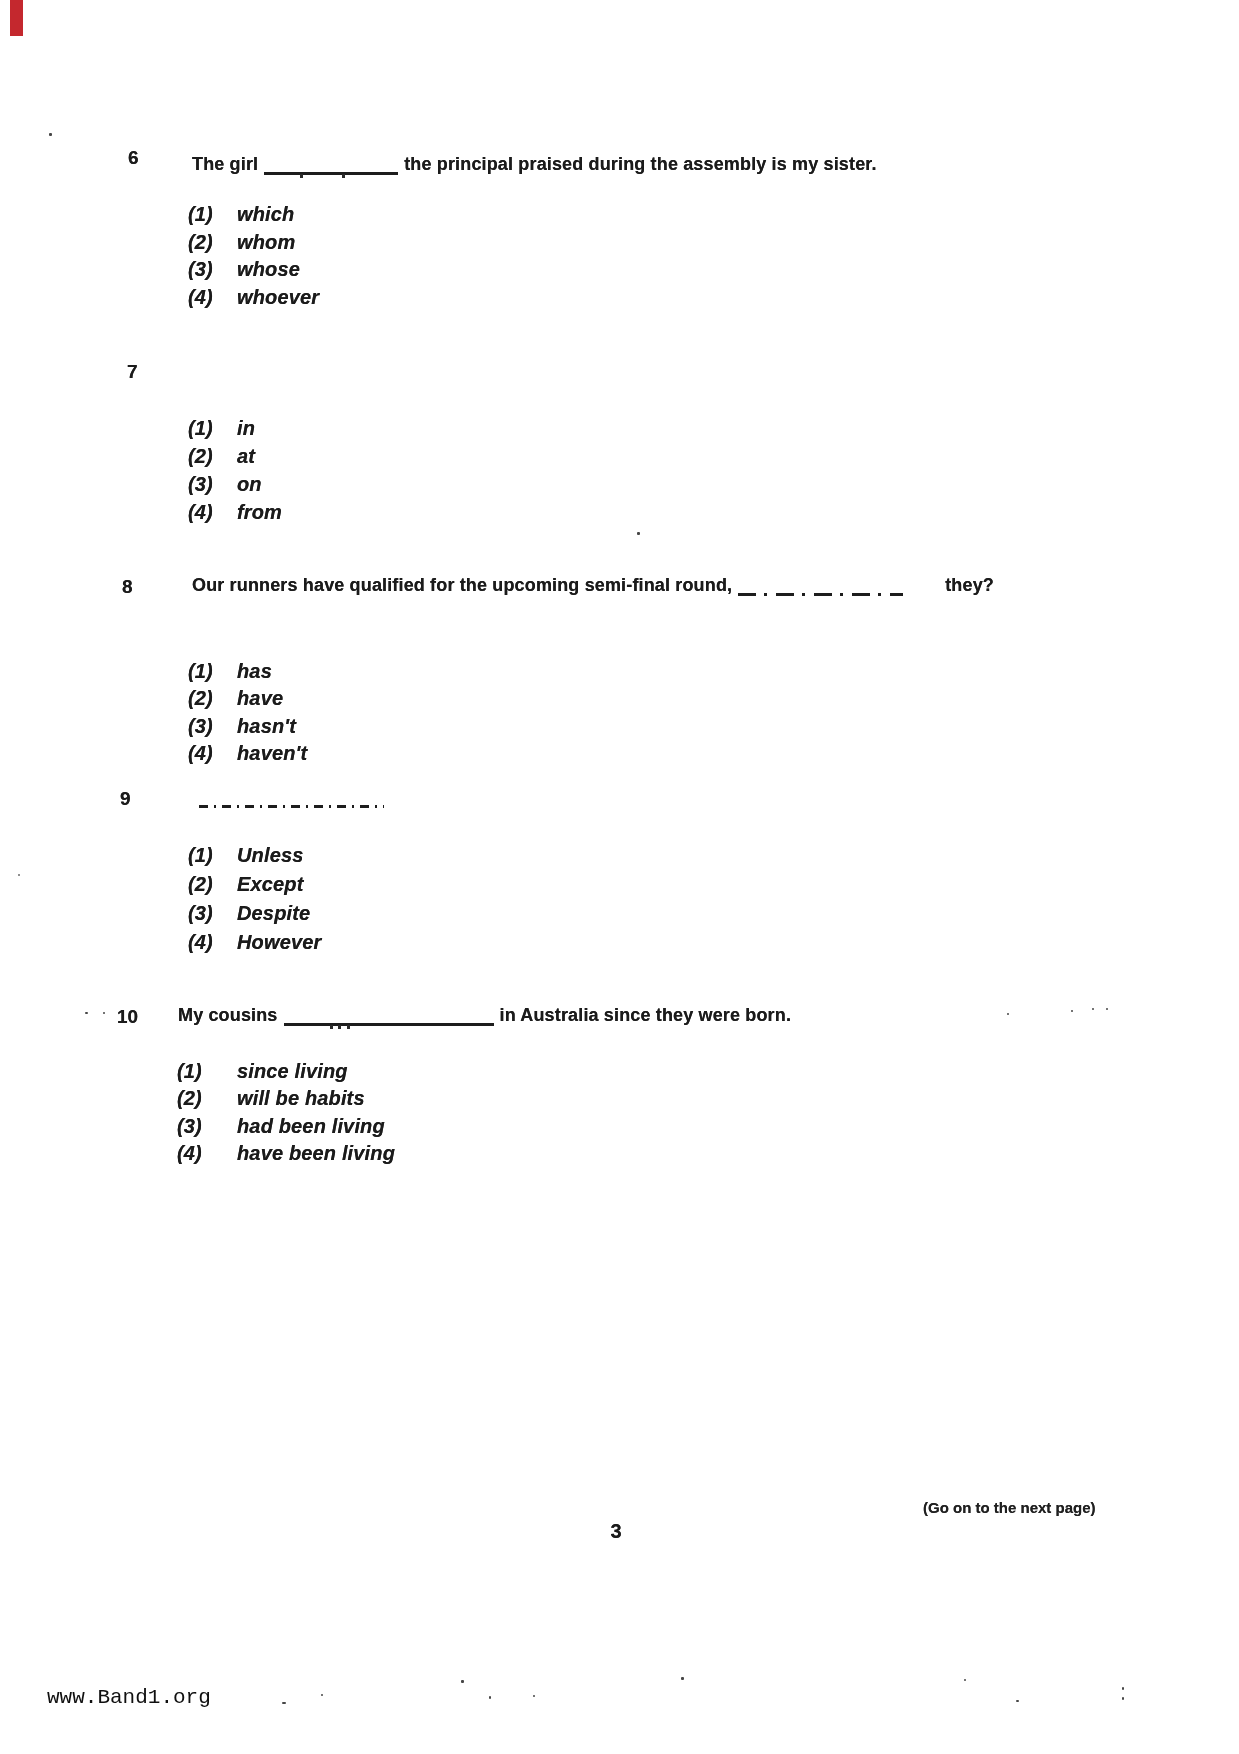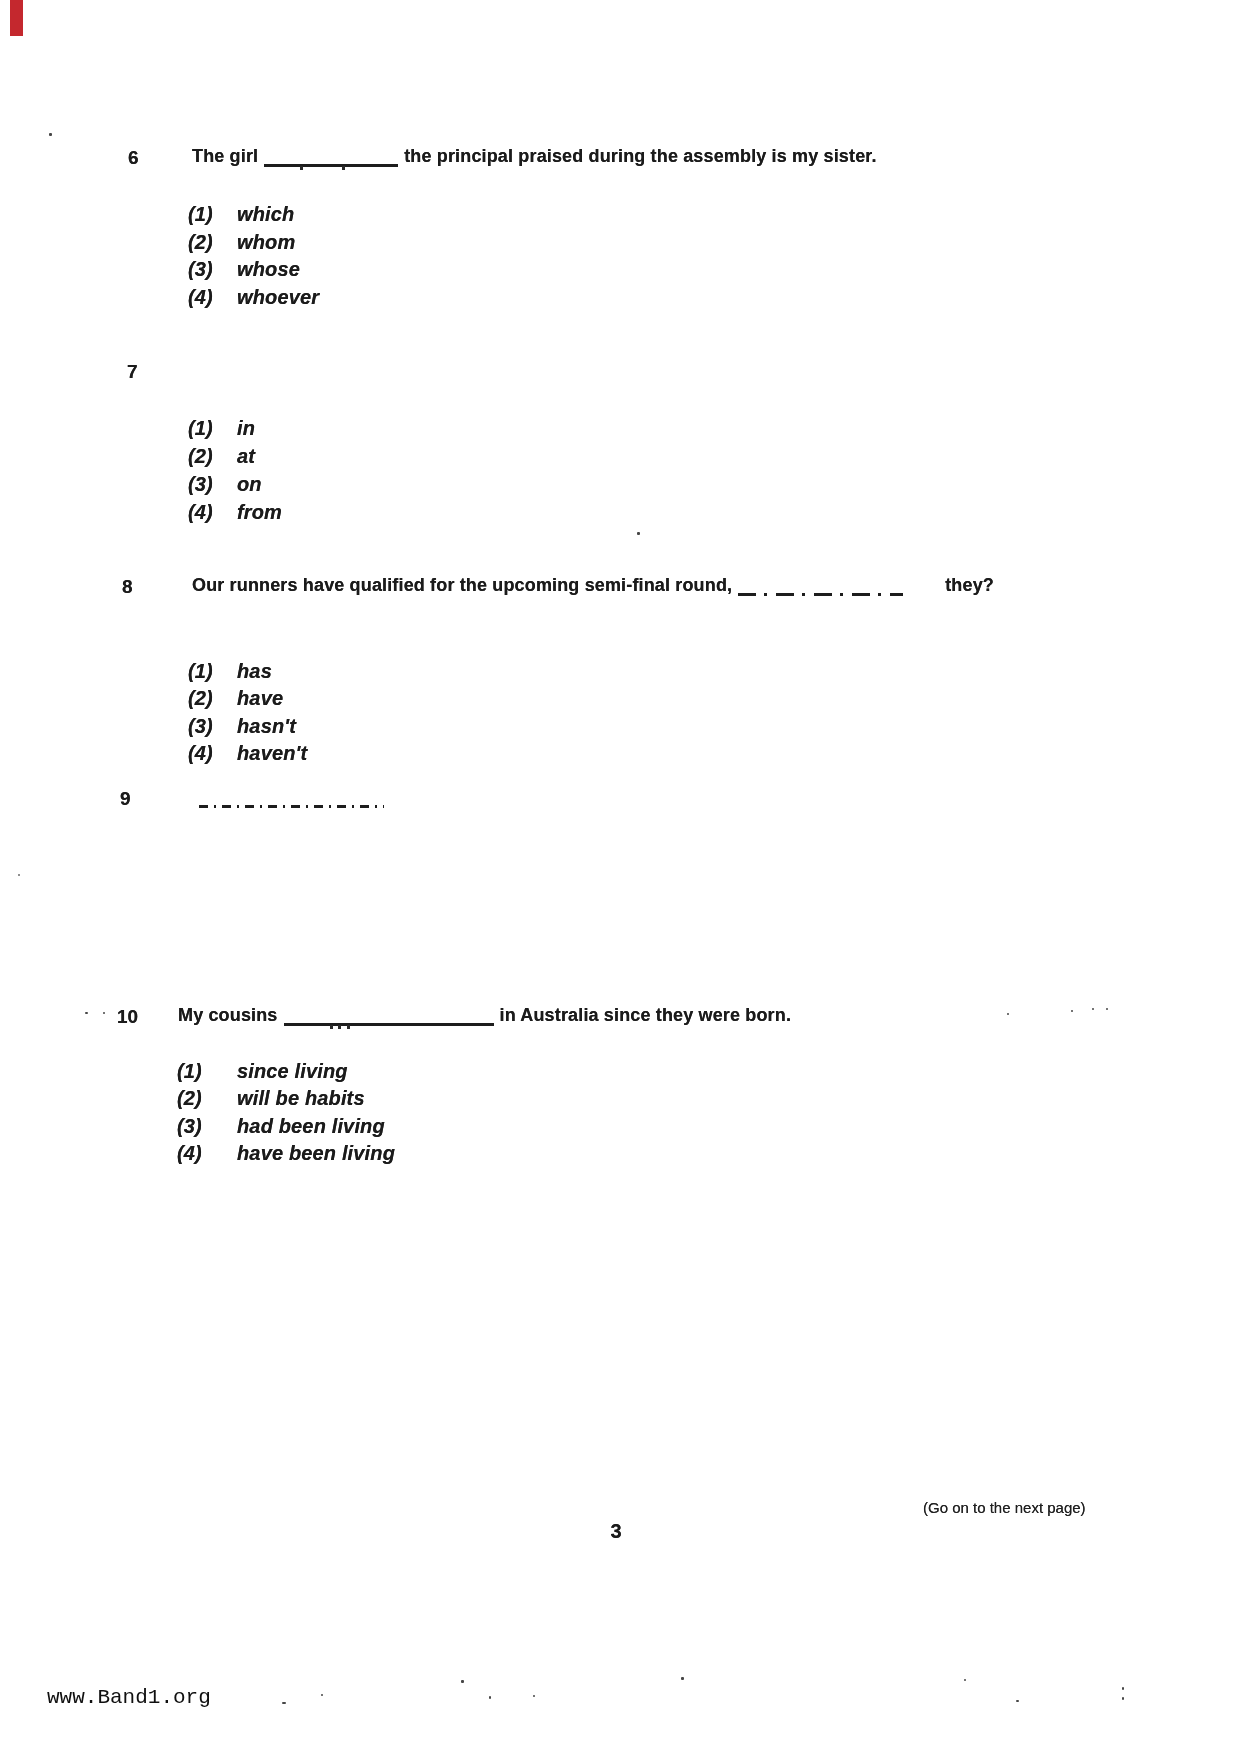--- a/index.html
+++ b/index.html
@@ -45,21 +45,21 @@
   .bl-dashdot{
     background:repeating-linear-gradient(90deg,#1d1d1d 0 18px,rgba(0,0,0,0) 18px 26px,#1d1d1d 26px 29px,rgba(0,0,0,0) 29px 38px) left bottom/100% 3px no-repeat;
   }
   .bl-dotdash{
     background:repeating-linear-gradient(90deg,#1d1d1d 0 9px,rgba(0,0,0,0) 9px 15px,#1d1d1d 15px 17px,rgba(0,0,0,0) 17px 23px) left bottom/100% 3px no-repeat;
   }
   .tick{position:absolute;bottom:-6px;width:3px;height:4px;background:#2a2a2a;}
   .gap-before{margin-left:36px;}
   .footer-note{
     position:absolute;left:923px;top:1499px;white-space:nowrap;
-    font-size:15px;font-weight:400;color:#202020;
+    font-size:15px;font-weight:700;color:#202020;
     text-shadow:0 0 .4px rgba(30,30,30,.8);
     text-align:center;
   }
   .page-num{
     position:absolute;left:598px;top:1520px;width:36px;text-align:center;
     font-size:20px;font-weight:700;
     text-shadow:0 0 .5px rgba(25,25,25,.85);
   }
   .watermark{
     position:absolute;left:47px;top:1686px;white-space:nowrap;
@@ -69,21 +69,21 @@
   .speck{position:absolute;width:3px;height:3px;background:#474747;border-radius:1px;}
 </style>
 </head>
 <body>
 
 <div class="sheet">
 
   <div class="edge-bar"></div>
 
   <div class="num" style="left:128px;top:147px">6</div>
-  <div class="stem" style="left:192px;top:146px">
+  <div class="stem" style="left:192px;top:154px">
     <span>The girl</span><span class="bl bl-solid" style="width:134px"><i class="tick" style="left:36px"></i><i class="tick" style="left:78px"></i></span><span>the principal praised during the assembly is my sister.</span>
   </div>
   <div class="opts" style="left:188px;top:201px;line-height:27.7px">
     <div class="opt"><span class="ol">(1)</span><span class="ot">which</span></div>
     <div class="opt"><span class="ol">(2)</span><span class="ot">whom</span></div>
     <div class="opt"><span class="ol">(3)</span><span class="ot">whose</span></div>
     <div class="opt"><span class="ol">(4)</span><span class="ot">whoever</span></div>
   </div>
 
   <div class="num" style="left:127px;top:361px">7</div>
@@ -101,20 +101,26 @@
   <div class="opts" style="left:188px;top:658px;line-height:27.3px">
     <div class="opt"><span class="ol">(1)</span><span class="ot">has</span></div>
     <div class="opt"><span class="ol">(2)</span><span class="ot">have</span></div>
     <div class="opt"><span class="ol">(3)</span><span class="ot">hasn't</span></div>
     <div class="opt"><span class="ol">(4)</span><span class="ot">haven't</span></div>
   </div>
 
   <div class="num" style="left:120px;top:788px">9</div>
   <div class="stem" style="left:199px;top:787px">
     <span class="bl bl-dotdash" style="width:185px;margin-left:0"></span>
+  </div>
+  <div class="opts" style="left:188px;top:841px;line-height:29px">
+    <div class="opt"><span class="ol">(1)</span><span class="ot">Unless</span></div>
+    <div class="opt"><span class="ol">(2)</span><span class="ot">Except</span></div>
+    <div class="opt"><span class="ol">(3)</span><span class="ot">Despite</span></div>
+    <div class="opt"><span class="ol">(4)</span><span class="ot">However</span></div>
   </div>
 
   <div class="num" style="left:117px;top:1006px">10</div>
   <div class="stem" style="left:178px;top:1005px">
     <span>My cousins</span><span class="bl bl-solid" style="width:210px"><i class="tick" style="left:46px"></i><i class="tick" style="left:54px"></i><i class="tick" style="left:63px"></i></span><span>in Australia since they were born.</span>
   </div>
   <div class="opts q10" style="left:177px;top:1058px;line-height:27.3px">
     <div class="opt"><span class="ol">(1)</span><span class="ot">since living</span></div>
     <div class="opt"><span class="ol">(2)</span><span class="ot">will be habits</span></div>
     <div class="opt"><span class="ol">(3)</span><span class="ot">had been living</span></div>

